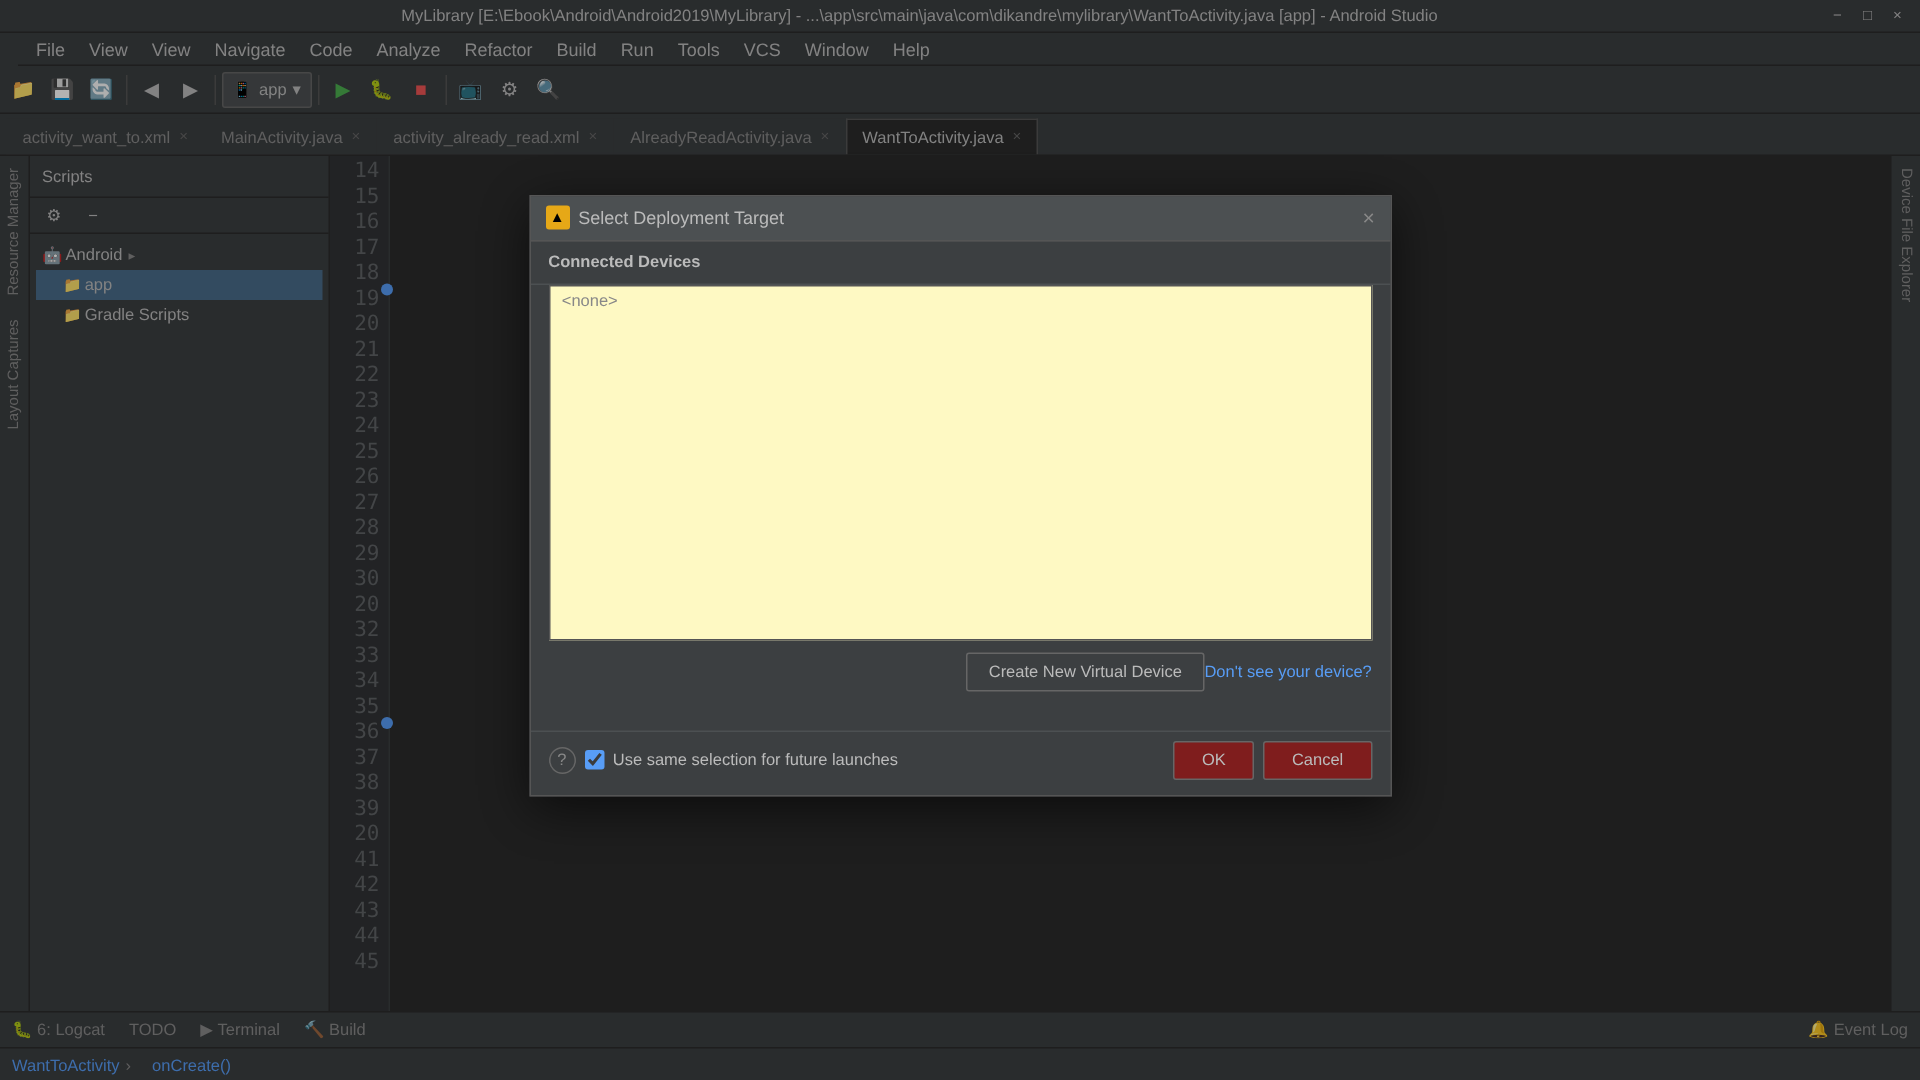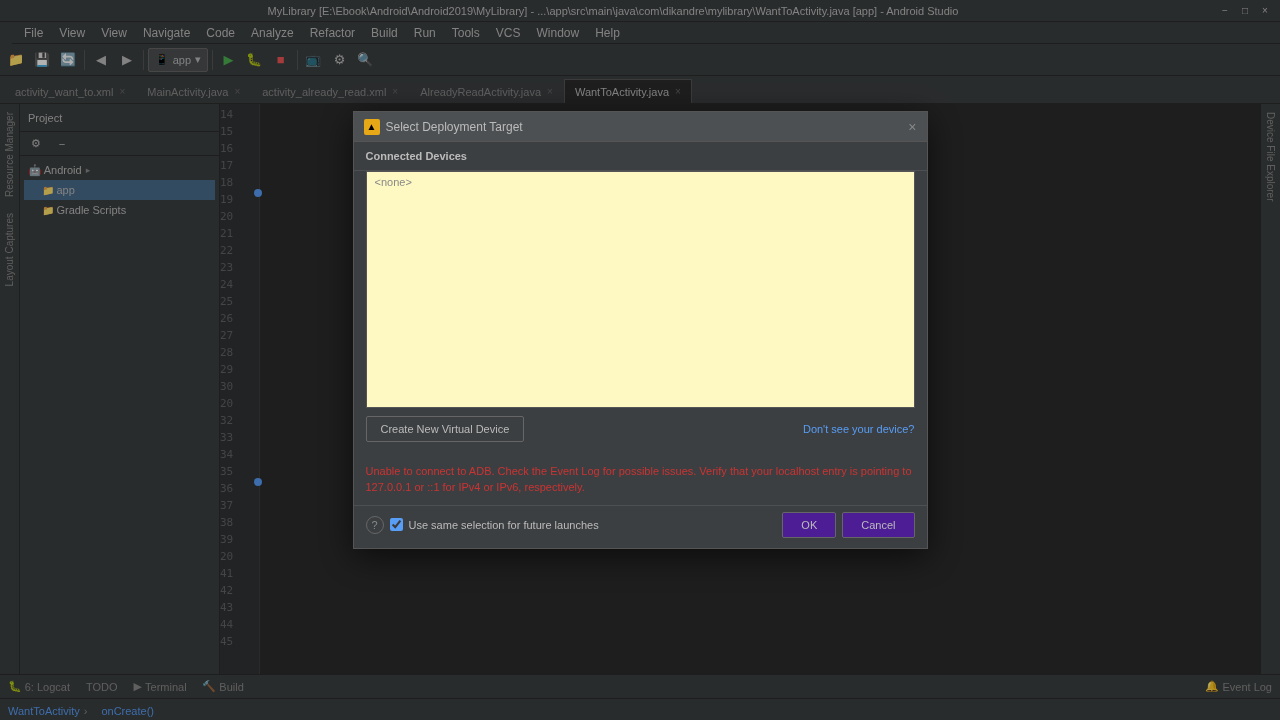--- a/index.html
+++ b/index.html
@@ -155,23 +155,24 @@
       overflow: hidden;
     }
     .line-numbers {
       position: absolute;
       left: 0; top: 0;
       width: 40px;
       height: 100%;
       background: #313335;
       border-right: 1px solid #3c3f41;
       padding-top: 2px;
-      font-size: 11px;
+      font-size: 14px;
       font-family: monospace;
       color: #606366;
+      text-align: right;
       padding-right: 6px;
       line-height: 17px;
     }
     .code-content {
       position: absolute;
       left: 42px; top: 2px;
       font-size: 11px;
       font-family: monospace;
       color: #a9b7c6;
       line-height: 17px;
@@ -251,21 +252,21 @@
       font-size: 11px;
       color: #888;
       cursor: pointer;
     }
     .dialog-footer-area {
       padding: 8px 12px 4px;
     }
     .dialog-btn-row {
       display: flex;
       align-items: center;
-      justify-content: space-between;
+      justify-content: flex-end;
       margin-bottom: 22px;
     }
     .dialog-create-btn {
       height: 26px;
       padding: 0 14px;
       background: #3c3f41;
       border: 1px solid #666;
       color: #bbb;
       font-size: 11px;
       cursor: pointer;
@@ -297,21 +298,21 @@
     .dialog-checkbox-label {
       font-size: 11px; color: #bbb;
     }
     .dialog-action-btns {
       display: flex;
       gap: 6px;
     }
     .dialog-ok-btn, .dialog-cancel-btn {
       height: 26px;
       padding: 0 18px;
-      background: #4c1d95;
+      background: #7f1d1d;
       border: 1px solid #666;
       color: #bbb;
       font-size: 11px;
       cursor: pointer;
       border-radius: 2px;
     }
     .dialog-bottom-row {
       display: flex;
       align-items: center;
       justify-content: space-between;
@@ -408,21 +409,21 @@
 
 <div style="display:flex; height:calc(720px - 22px - 22px - 32px - 28px - 24px - 22px); position:relative;">
 
   <div style="width:20px; background:#3c3f41; border-right:1px solid #2b2b2b; display:flex; flex-direction:column; align-items:center; overflow:hidden;">
     <div style="writing-mode:vertical-rl; transform:rotate(180deg); font-size:10px; color:#888; padding:8px 2px; cursor:pointer; white-space:nowrap;">Resource Manager</div>
     <div style="writing-mode:vertical-rl; transform:rotate(180deg); font-size:10px; color:#888; padding:8px 2px; cursor:pointer; white-space:nowrap;">Layout Captures</div>
   </div>
 
   <div class="project-panel">
     <div class="panel-header">
-      <span>Project</span>
+      <span>Scripts</span>
     </div>
     <div class="panel-toolbar">
       <div class="toolbar-btn" style="font-size:11px;">⚙</div>
       <div class="toolbar-btn" style="font-size:11px;">−</div>
     </div>
     <div class="panel-content">
       <div class="tree-item">
         <span style="color:#E57373;">🤖</span>
         <span>Android</span>
         <span style="color:#888; font-size:9px; margin-left:2px;">▸</span>
@@ -533,21 +534,20 @@
 
       <div class="dialog-device-list">
         <div class="device-list-item">&lt;none&gt;</div>
       </div>
 
       <div class="dialog-footer-area">
         <div class="dialog-btn-row">
           <button class="dialog-create-btn">Create New Virtual Device</button>
           <a class="dialog-link">Don't see your device?</a>
         </div>
-        <div class="dialog-error-text">Unable to connect to ADB. Check the Event Log for possible issues. Verify that your localhost entry is pointing to 127.0.0.1 or ::1 for IPv4 or IPv6, respectively.</div>
       </div>
 
       <div class="dialog-bottom-row">
         <div class="dialog-bottom-left">
           <div class="dialog-help-btn">?</div>
           <input type="checkbox" class="dialog-checkbox" checked="" style="">
           <label class="dialog-checkbox-label">Use same selection for future launches</label>
         </div>
         <div class="dialog-action-btns">
           <button class="dialog-ok-btn">OK</button>

